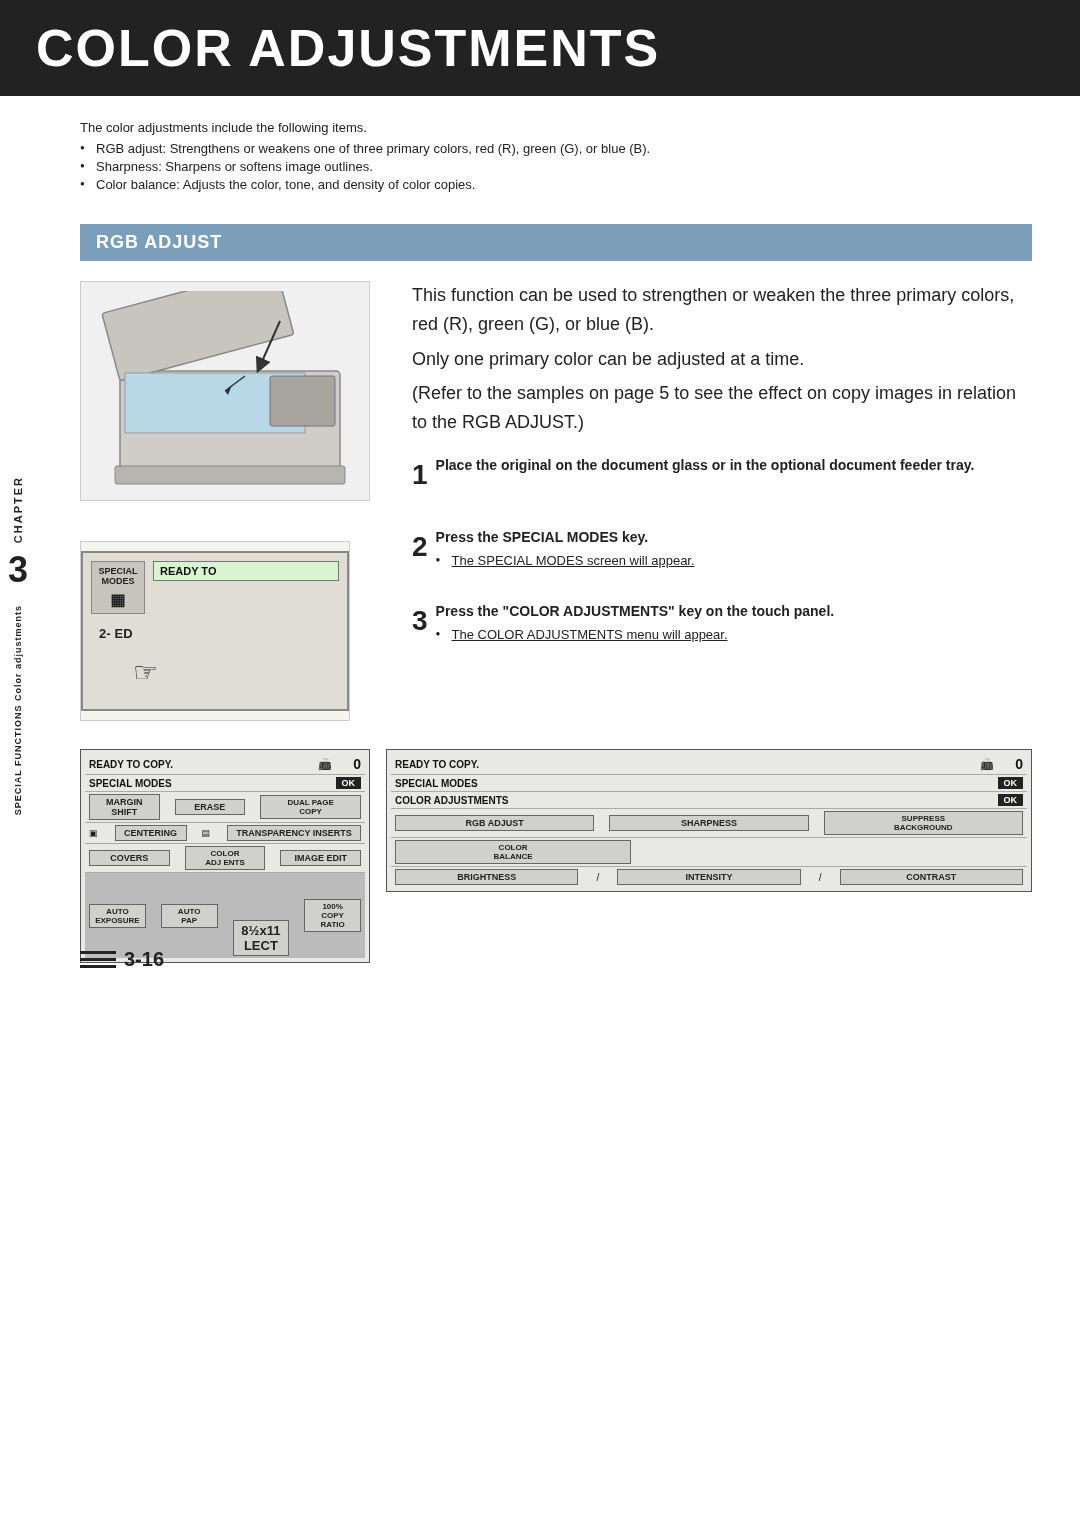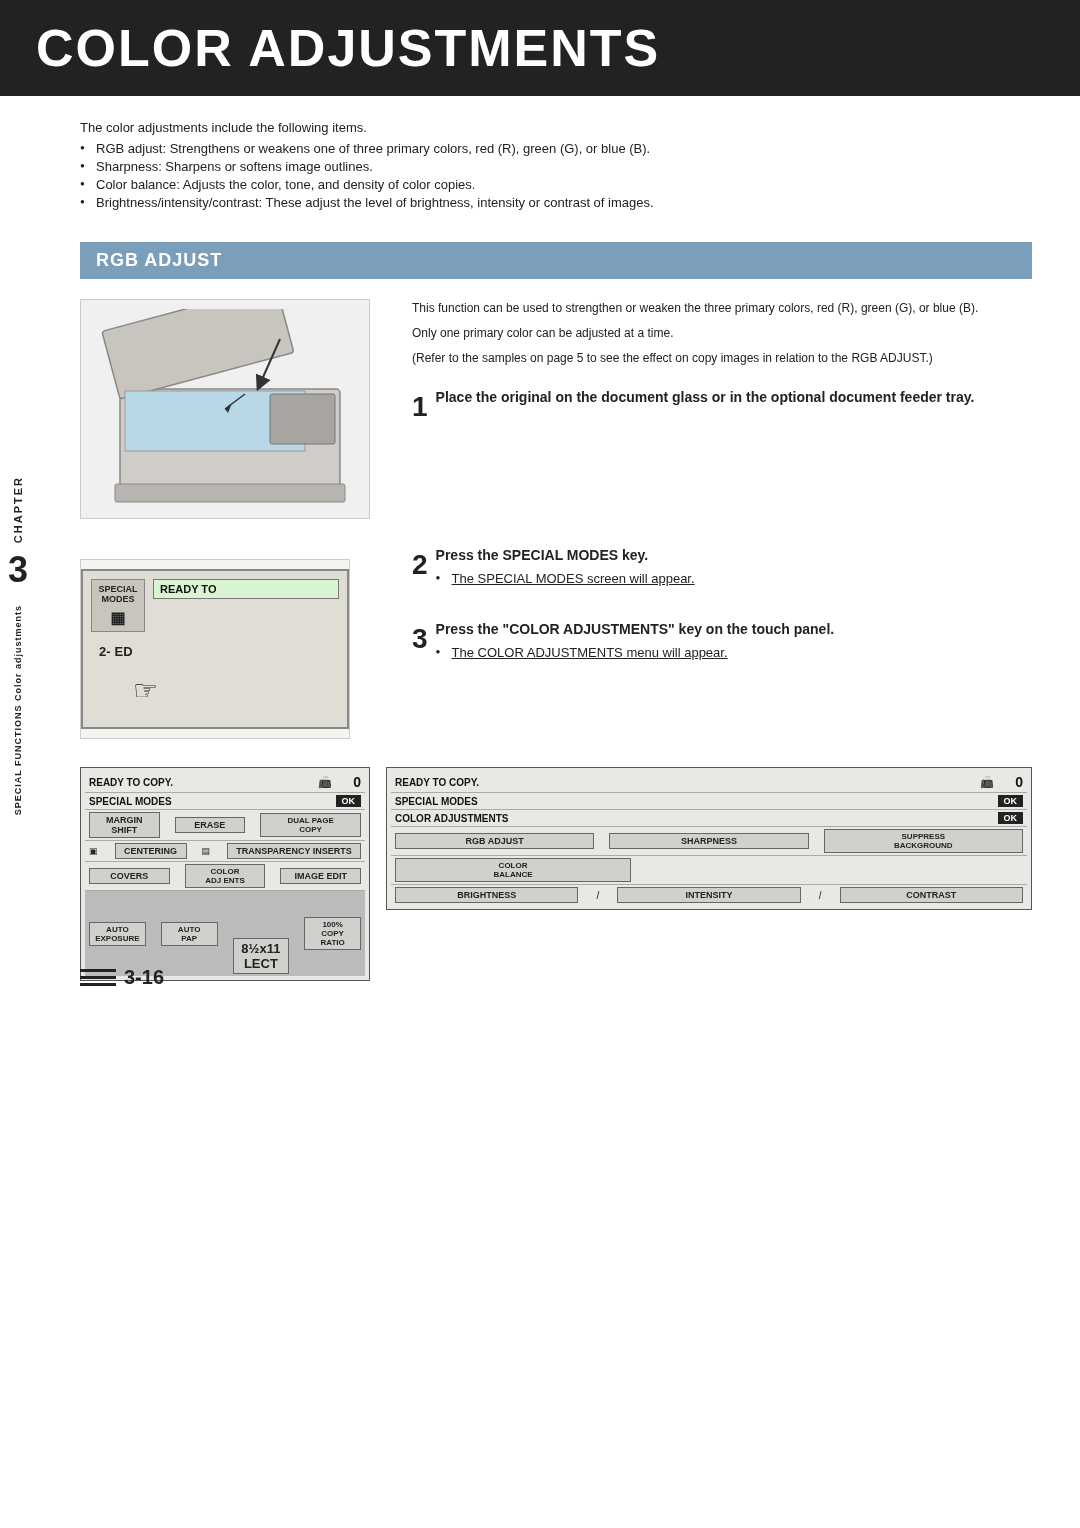--- a/index.html
+++ b/index.html
@@ -112,21 +112,21 @@
     }
     .step-left {
       flex: 0 0 300px;
     }
     .step-right {
       flex: 1;
     }
 
     
     .description-text {
-      font-size: 12px;
+      font-size: 18px;
       line-height: 1.6;
       margin-bottom: 16px;
     }
 
     
     .step-number {
       font-size: 28px;
       font-weight: 900;
       color: #222;
       display: inline-block;
@@ -344,21 +344,20 @@
     <span class="chapter-num">3</span>
     <span class="chapter-sub">SPECIAL FUNCTIONS Color adjustments</span>
   </div>
 
   <div class="intro-section">
     <p>The color adjustments include the following items.</p>
     <ul>
       <li>RGB adjust: Strengthens or weakens one of three primary colors, red (R), green (G), or blue (B).</li>
       <li>Sharpness: Sharpens or softens image outlines.</li>
       <li>Color balance: Adjusts the color, tone, and density of color copies.</li>
-      <li>Brightness/intensity/contrast: These adjust the level of brightness, intensity or contrast of images.</li>
     </ul>
   </div>
 
   <div class="section-header">RGB ADJUST</div>
 
   <div class="step-section">
     <div class="step-left">
 
       <div class="copier-img">
         <svg class="copier-svg" viewBox="0 0 270 200" xmlns="http://www.w3.org/2000/svg">

